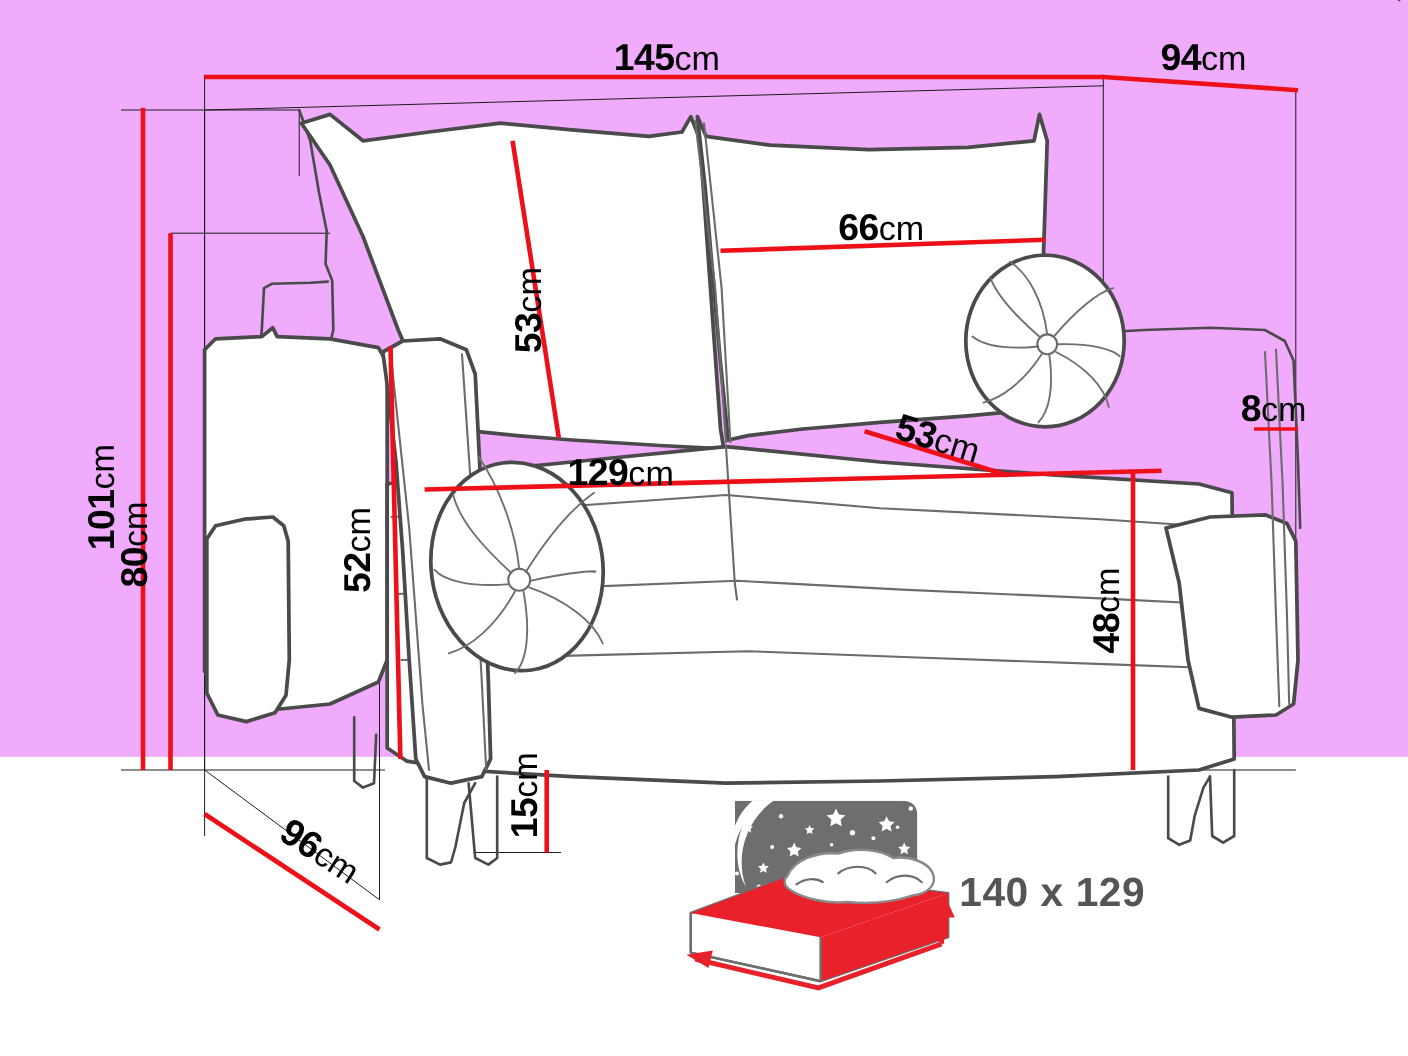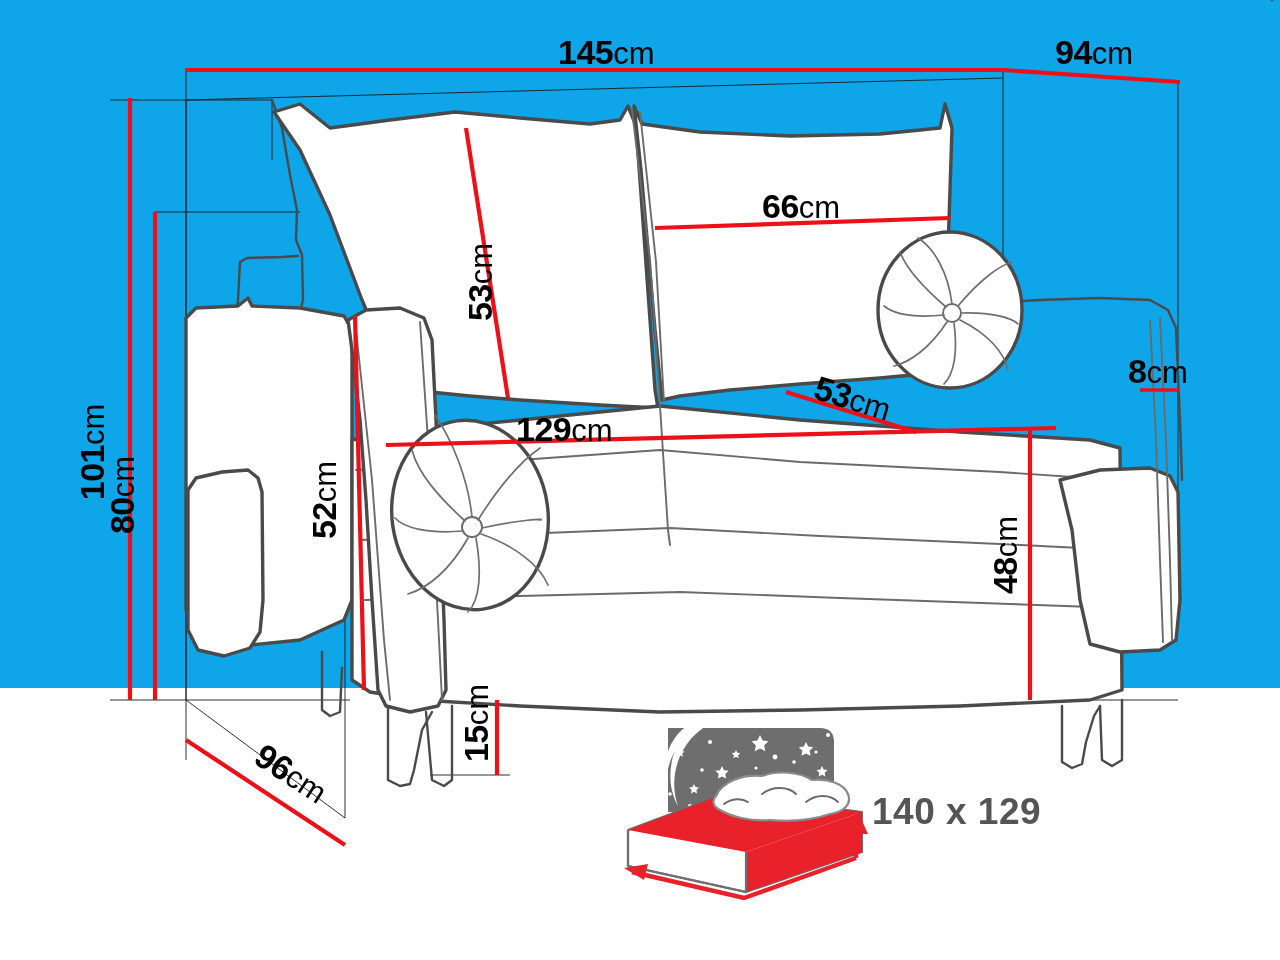--- a/index.html
+++ b/index.html
@@ -11,21 +11,21 @@
   body {
     width: 1280px;
     height: 960px;
     overflow: hidden;
     font-family: "Liberation Sans", sans-serif;
   }
   #diagram-root {
     position: relative;
     width: 1280px;
     height: 688px;
-    background: #0ea5e9;
+    background: #f0abfc;
   }
   svg#tech-drawing {
     display: block;
     width: 1280px;
     height: 960px;
   }
   
   .furn-outline {
     fill: #ffffff;
     stroke: #4a4a4a;

